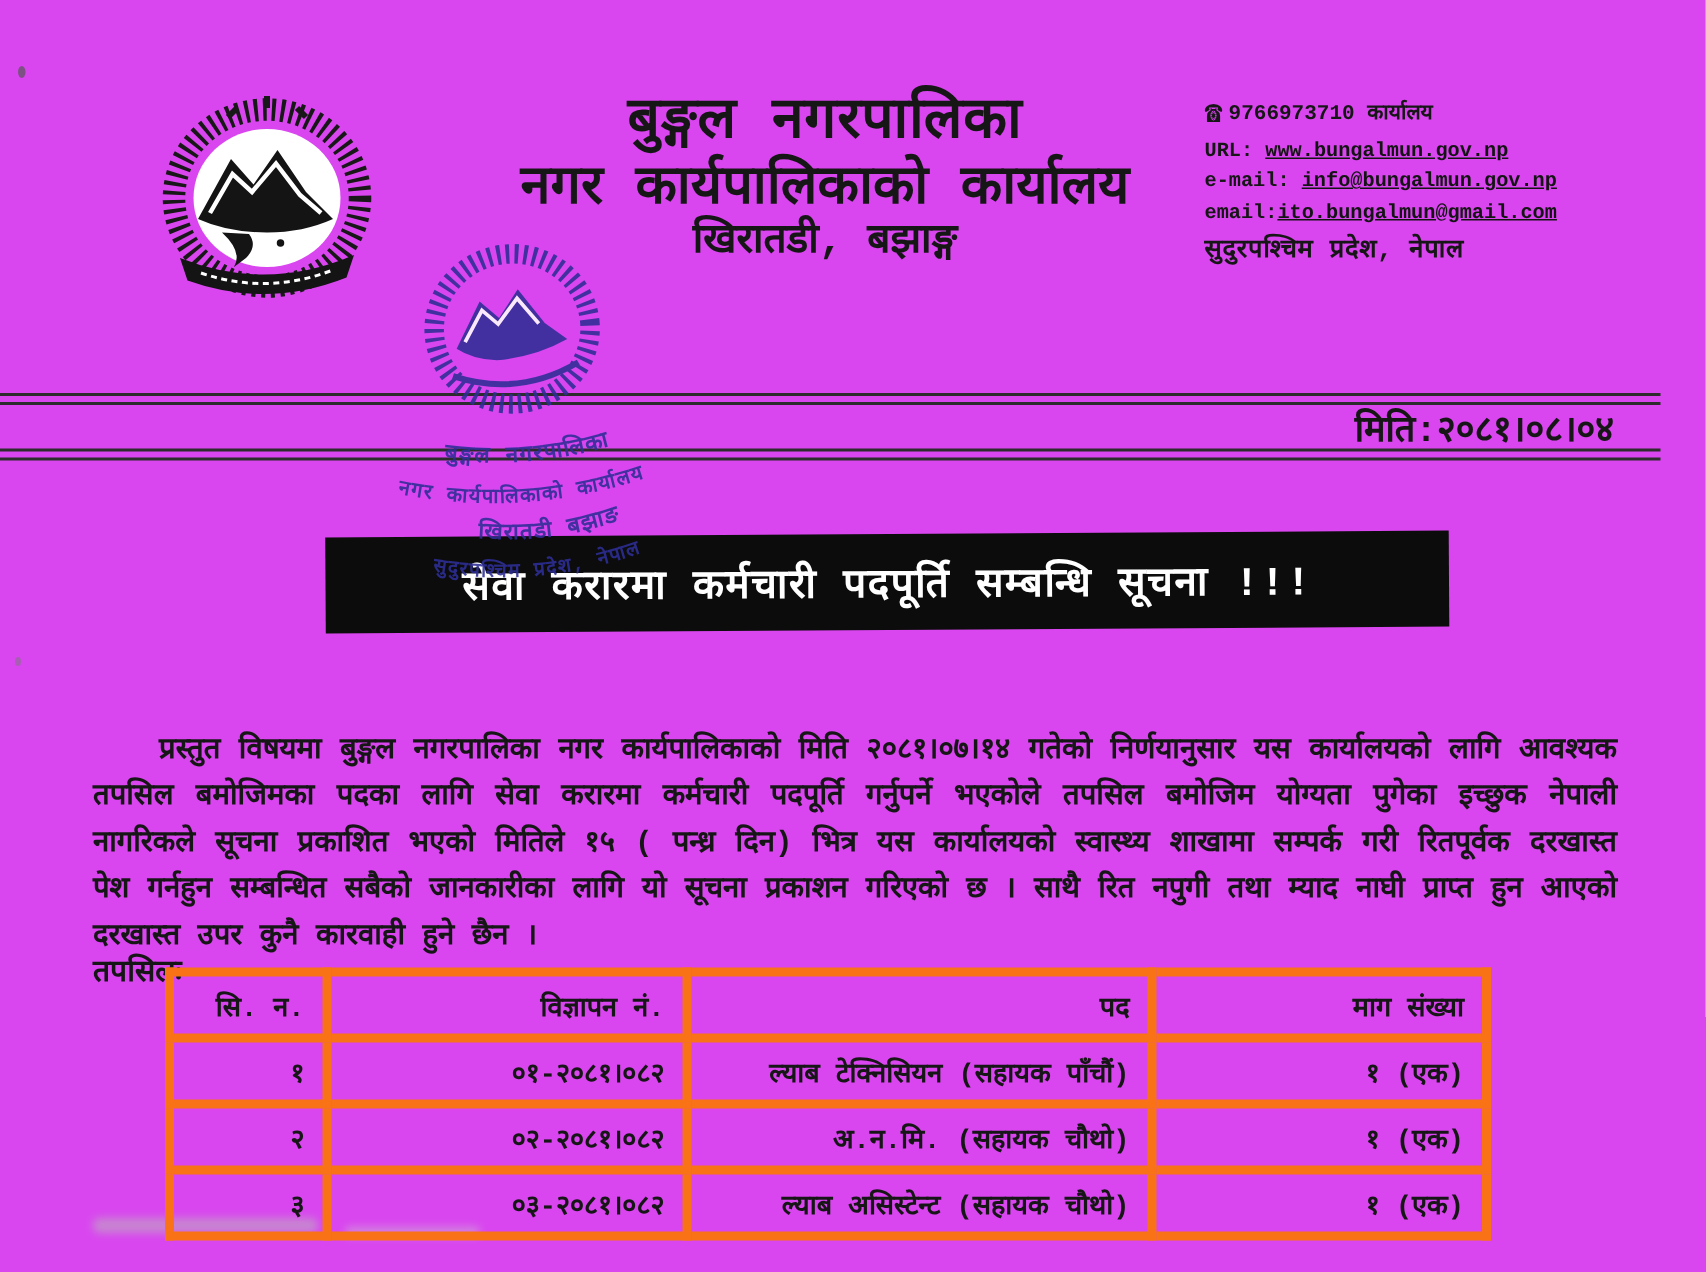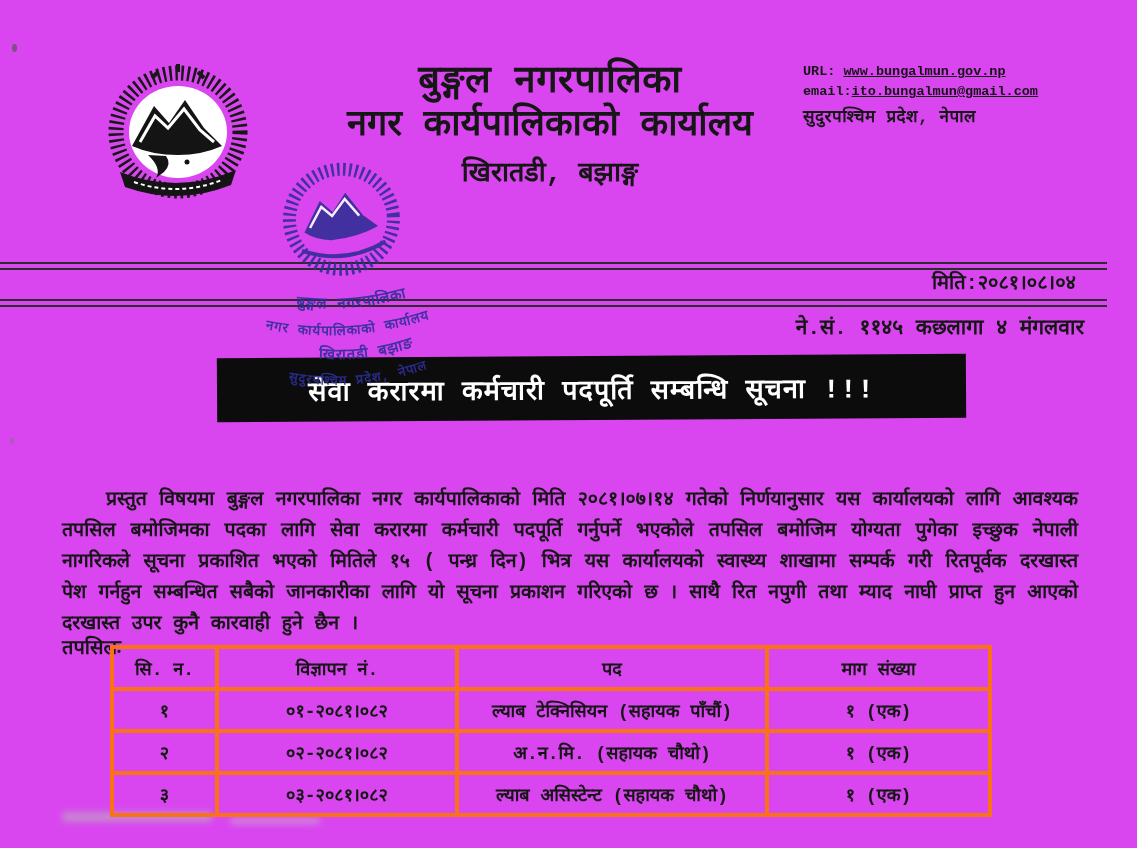--- a/index.html
+++ b/index.html
@@ -6,52 +6,52 @@
   .page{
     position:relative;width:1137px;height:848px;background:#d946ef;
     font-family:Liberation Mono, monospace;color:#161616;
     overflow:hidden;margin:0 auto;padding-left:43px;
   }
   
   .logo{position:absolute;left:92px;top:60px;width:172px;height:158px;}
   .head-center{position:absolute;left:255px;top:60px;width:590px;text-align:center;line-height:1.18;}
   .head-line1{font-size:38px;font-weight:700;letter-spacing:0.5px;}
   .head-line2{font-size:36px;font-weight:700;white-space:nowrap;}
-  .head-line3{font-size:27px;font-weight:700;margin-top:12px;}
+  .head-line3{font-size:27px;font-weight:700;margin-top:0;}
   .contact{position:absolute;left:803px;top:62px;width:325px;font-size:13.5px;line-height:1.5;}
   .contact .phone-line{font-size:14px;font-weight:600;}
   .contact .phone-glyph{font-size:20px;vertical-align:-2px;margin-right:4px;}
   .contact .link{text-decoration:underline;color:#141414;font-weight:600;}
   .contact .lbl{font-weight:600;text-align:right;}
   .contact .province{font-size:17px;font-weight:700;margin-top:2px;letter-spacing:0.5px;}
   .ref{position:absolute;left:76px;top:220px;font-size:22px;font-weight:700;}
   
   .rule{position:absolute;left:0;width:1107px;height:4px;
         border-top:2px solid #2c2c2c;border-bottom:2px solid #2c2c2c;}
   .rule-1{top:262px;}
   .rule-2{top:299px;}
   
   .stamp{position:absolute;left:238px;top:146px;width:240px;height:250px;
          transform:rotate(-5deg);opacity:0.88;z-index:4;pointer-events:none;}
   
-  .date-line{position:absolute;right:104px;top:268px;font-size:20px;font-weight:700;z-index:2;}
+  .date-line{position:absolute;right:104px;top:268px;font-size:24px;font-weight:700;z-index:2;}
   .ns-line{position:absolute;right:96px;top:312px;font-size:21px;font-weight:700;}
   
   .banner{position:absolute;left:217px;top:356px;width:749px;height:64px;background:#0c0c0c;
           color:#ffffff;display:flex;align-items:center;justify-content:center;
           font-size:27px;font-weight:700;letter-spacing:1px;transform:rotate(-0.35deg);}
   .firstpub{position:absolute;right:112px;top:427px;font-size:20px;font-weight:700;}
   
   .body-par{position:absolute;left:62px;top:456px;width:1016px;font-size:19.5px;
             line-height:31px;text-align:justify;text-indent:44px;font-weight:600;margin-top:29px;}
   .schedule{position:absolute;left:62px;top:633px;font-size:20px;font-weight:700;}
   
   .jobs-table{position:absolute;left:110px;top:645px;width:878px;border-collapse:collapse;
               font-size:18px;table-layout:fixed;}
-  .jobs-table th,.jobs-table td{border:4px solid #f97316;padding:3px 12px;text-align:center;
+  .jobs-table th,.jobs-table td{border:6px solid #f97316;padding:3px 12px;text-align:right;
               font-weight:700;height:32px;overflow:hidden;white-space:nowrap;}
   .jobs-table td{font-weight:600;}
   .col-sn{width:105px;}.col-ad{width:240px;}.col-pad{width:310px;}.col-mag{width:223px;}
   
   .artifact-dot{position:absolute;left:12px;top:44px;width:5px;height:8px;background:#555;
                 border-radius:50%;opacity:0.7;}
   .artifact-dot2{position:absolute;left:10px;top:438px;width:4px;height:6px;background:#777;
                 border-radius:50%;opacity:0.5;}
   .smudge{position:absolute;left:62px;top:812px;width:150px;height:10px;background:#b9b9b9;
           filter:blur(3px);opacity:0.55;border-radius:4px;}
@@ -80,22 +80,28 @@
     <path d="M 60 18 l 6 -6 M 86 12 l 0 -8 M 112 18 l -6 -6" stroke="#181818" stroke-width="4"></path>
   </svg>
 
   <div class="head-center">
     <div class="head-line1">बुङ्गल नगरपालिका</div>
     <div class="head-line2">नगर कार्यपालिकाको कार्यालय</div>
     <div class="head-line3">खिरातडी, बझाङ्ग</div>
   </div>
 
   <div class="contact">
+    <div class="phone-line">
+      <span class="phone-glyph">☎</span><span>9766973710 कार्यालय</span>
+    </div>
     <div>
       <span class="lbl">URL: </span><span class="link">www.bungalmun.gov.np</span>
+    </div>
+    <div>
+      <span class="lbl">e-mail: </span><span class="link">info@bungalmun.gov.np</span>
     </div>
     <div>
       <span class="lbl">email:</span><span class="link">ito.bungalmun@gmail.com</span>
     </div>
     <div class="province">सुदुरपश्चिम प्रदेश, नेपाल</div>
   </div>
 
 
   <div class="rule rule-1"></div>
   <div class="rule rule-2"></div>
@@ -115,21 +121,20 @@
     </g>
     <g font-size="15" font-weight="700" fill="#2e2e97" letter-spacing="1">
       <text><textPath href="#arc1" startOffset="14%">बुङ्गल नगरपालिका</textPath></text>
       <text font-size="13.5"><textPath href="#arc2" startOffset="4%">नगर कार्यपालिकाको कार्यालय</textPath></text>
       <text><textPath href="#arc3" startOffset="20%">खिरातडी बझाङ</textPath></text>
       <text font-size="13"><textPath href="#arc4" startOffset="8%">सुदुरपश्चिम प्रदेश, नेपाल</textPath></text>
     </g>
   </svg>
 
   <div class="date-line">मिति:२०८१।०८।०४</div>
-  <div class="ns-line">ने.सं. ११४५ कछलागा ४ मंगलवार</div>
 
   <div class="banner">
     <span>सेवा करारमा कर्मचारी पदपूर्ति सम्बन्धि सूचना !!!</span>
   </div>
 
 
   <p class="body-par">प्रस्तुत विषयमा बुङ्गल नगरपालिका नगर कार्यपालिकाको मिति २०८१।०७।१४ गतेको निर्णयानुसार यस कार्यालयको लागि आवश्यक तपसिल बमोजिमका पदका लागि सेवा करारमा कर्मचारी पदपूर्ति गर्नुपर्ने भएकोले तपसिल बमोजिम योग्यता पुगेका इच्छुक नेपाली नागरिकले सूचना प्रकाशित भएको मितिले १५ ( पन्ध्र दिन) भित्र यस कार्यालयको स्वास्थ्य शाखामा सम्पर्क गरी रितपूर्वक दरखास्त पेश गर्नहुन सम्बन्धित सबैको जानकारीका लागि यो सूचना प्रकाशन गरिएको छ । साथै रित नपुगी तथा म्याद नाघी प्राप्त हुन आएको दरखास्त उपर कुनै कारवाही हुने छैन ।</p>
 
   <div class="schedule">तपसिलः</div>
 

